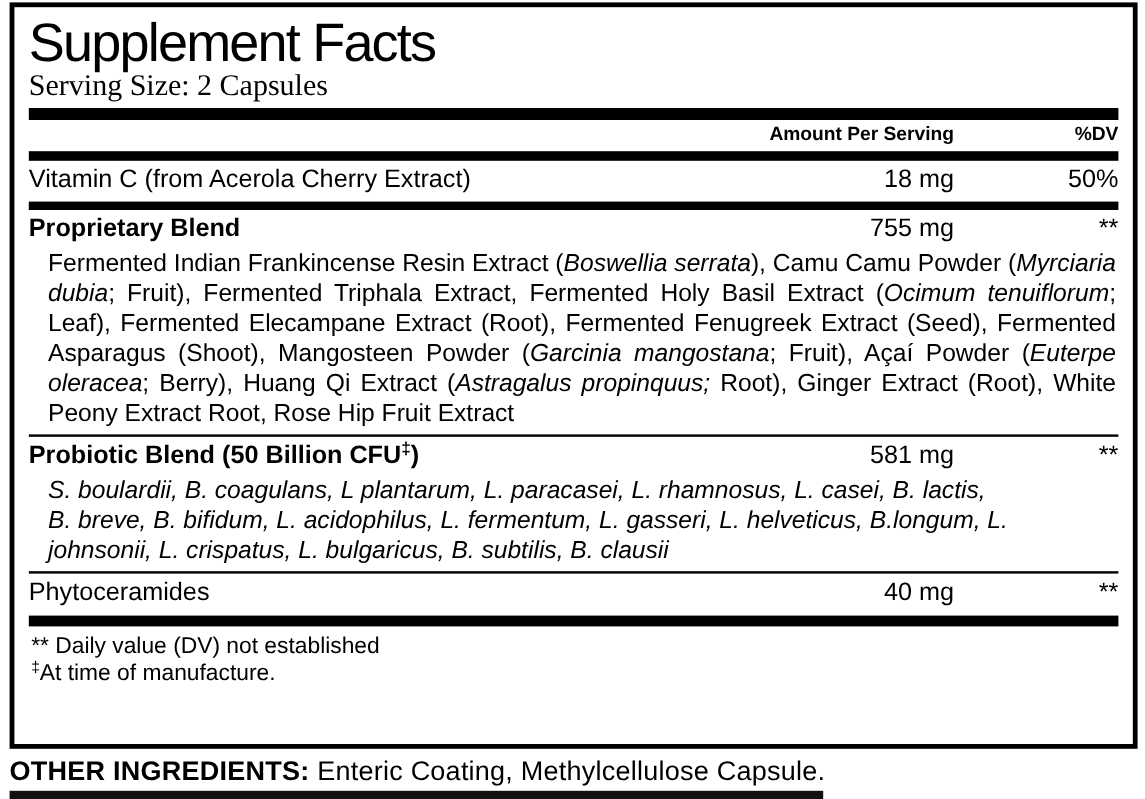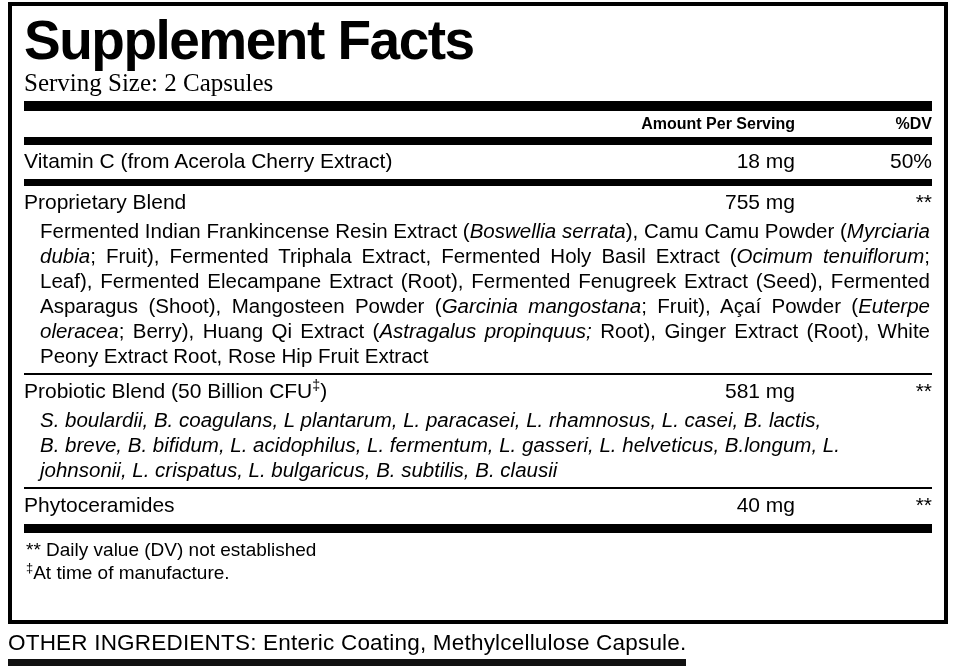--- a/index.html
+++ b/index.html
@@ -5,21 +5,21 @@
   * { margin:0; padding:0; box-sizing:border-box; }
   html,body { width:954px; height:666px; background:#fff; color:#000;
     font-family:"Liberation Sans", sans-serif; overflow:hidden; }
   .page { position:relative; width:954px; height:666px; background:#fff; }
 
   .label-box {
     position:absolute; left:8px; top:2px; width:940px; min-height:622px;
     border:4px solid #000; background:#fff; padding:4px 12px 6px 12px;
   }
 
-  .title { font-size:55px; font-weight:bold; letter-spacing:-1.5px; line-height:1.05;
+  .title { font-size:45px; font-weight:normal; letter-spacing:-1.5px; line-height:1.05;
     padding-top:2px; }
   .serving-line { font-size:25px; line-height:26px;font-family:Liberation Serif, serif; }
 
   .bar { background:#000; width:100%; }
   .bar-a { height:10px; margin-top:5px; }
   .bar-b { height:8px; }
   .bar-c { height:7px; margin-top:2px; }
   .bar-d { height:9px; margin-top:3px; }
   .rule  { height:2px; margin-top:2px; }
 
@@ -35,27 +35,27 @@
   .row .dv { width:137px; text-align:right; line-height:26px; }
 
   .desc { font-size:20.5px; line-height:25px; text-align:justify;
     padding:0 2px 3px 16px; }
   .desc.prob { text-align:left; padding-right:90px; }
 
   .footnotes { padding:5px 0 4px 2px; font-size:19px; line-height:23px; }
 
   .other-ing { position:absolute; left:8px; top:630px; font-size:22.5px;
     letter-spacing:0.2px; }
-  .other-ing .oi-label { font-weight:normal; }
+  .other-ing .oi-label { font-weight:bold; }
 
   .bottom-bar { position:absolute; left:8px; top:659px; width:678px; height:7px;
     background:#111; }
 
   .it { font-style:italic; }
-  .bd { font-weight:normal; }
+  .bd { font-weight:bold; }
   sup { font-size:68%; line-height:0; }
 </style>
 </head>
 <body>
 
 <div class="page">
 
   <div class="label-box">
 
     <div class="title">Supplement Facts</div>

